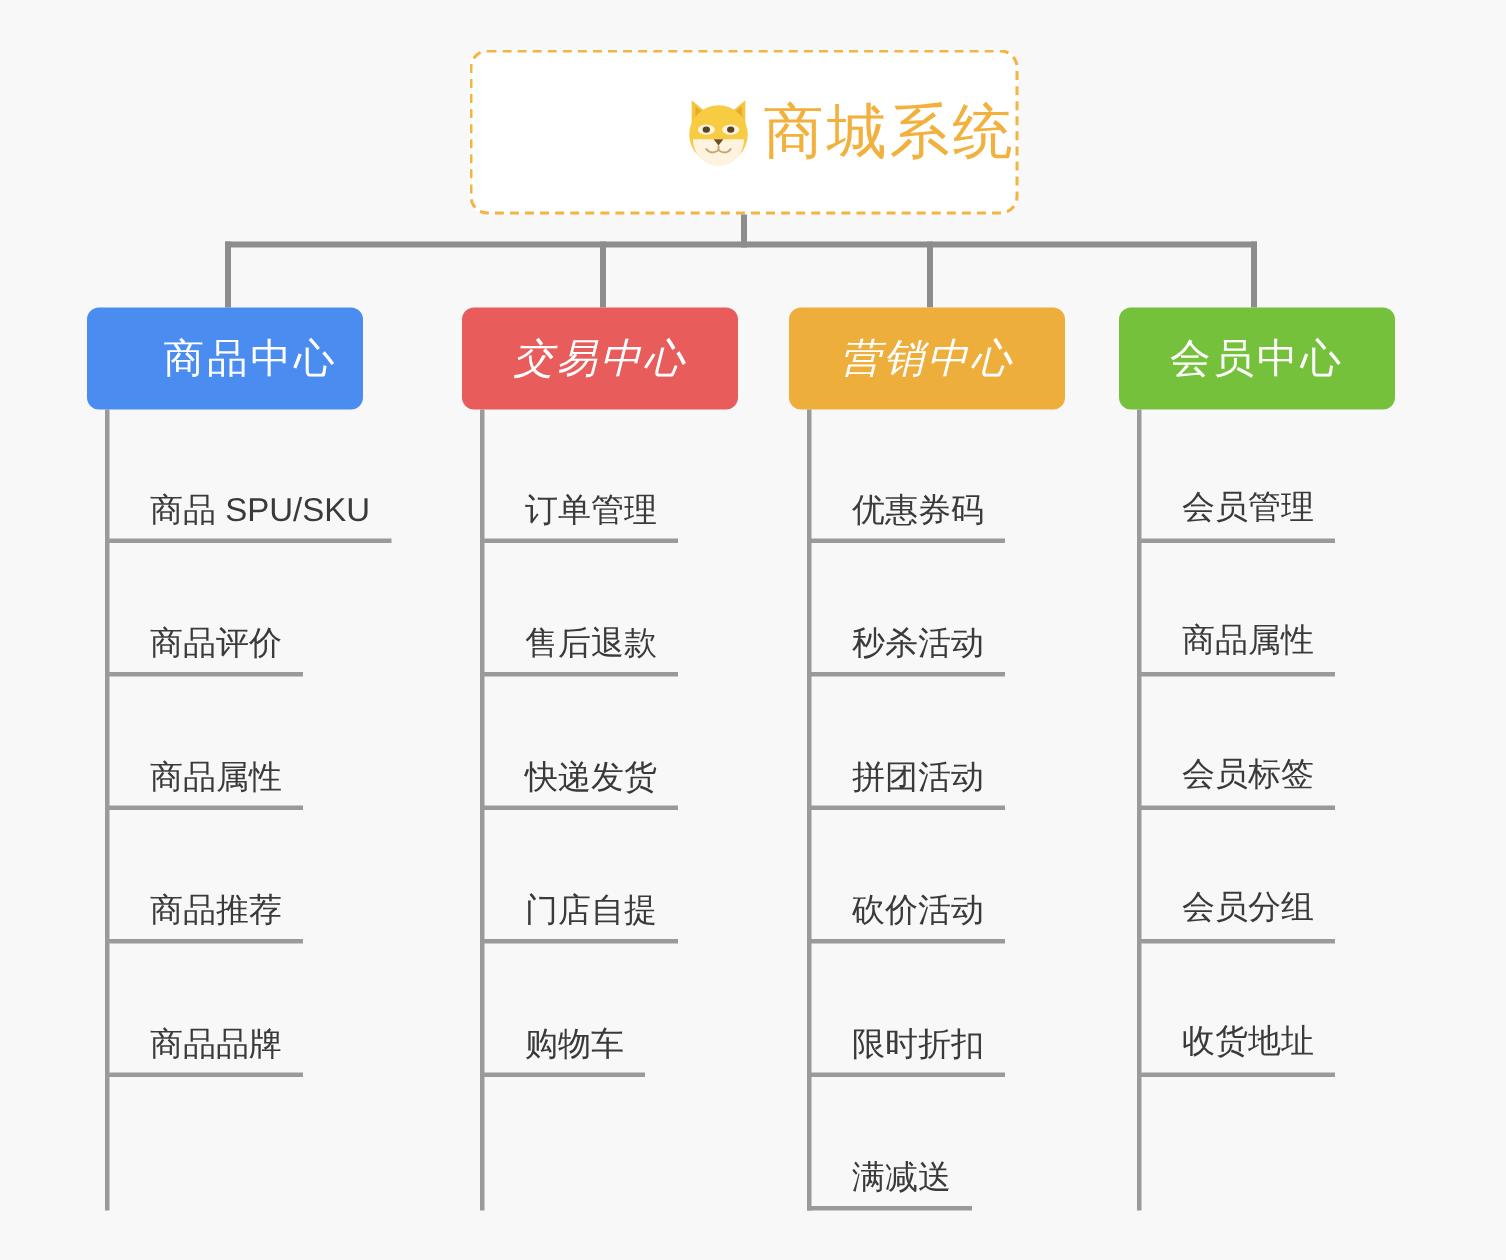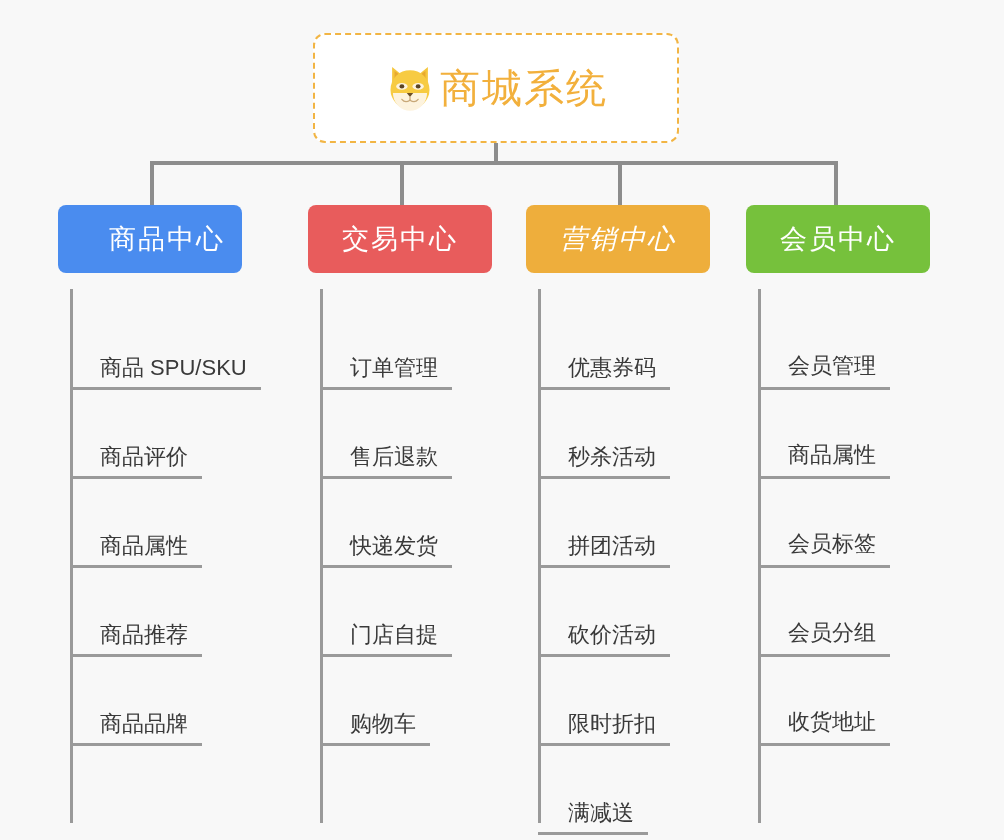--- a/index.html
+++ b/index.html
@@ -24,21 +24,21 @@
     position: absolute;
     left: 313px;
     top: 33px;
     width: 366px;
     height: 110px;
     background: #ffffff;
     border: 2px dashed #f2b544;
     border-radius: 12px;
     display: flex;
     align-items: center;
-    justify-content: center;
+    justify-content: flex-end;
     gap: 4px;
   }
 
   .root-emoji {
     width: 52px;
     height: 52px;
     flex: 0 0 52px;
     display: block;
   }
 
@@ -88,22 +88,22 @@
     justify-content: center;
     color: #ffffff;
     font-size: 27px;
     letter-spacing: 2px;
     white-space: nowrap;
   }
 
   
   .leaf-list {
     position: relative;
-    margin-top: 16px;
-    padding-top: 12px;
+    margin-top: 0;
+    padding-top: 0;
   }
   .leaf-trunk {
     position: absolute;
     left: 12px;
     top: 0;
     width: 3px;
     background: #9a9a9a;
   }
 
   .leaf-item {
@@ -176,21 +176,21 @@
       <div class="leaf-item">
           <span class="leaf-label">商品推荐</span>
         </div>
       <div class="leaf-item">
           <span class="leaf-label">商品品牌</span>
         </div>
     </div>
   </div>
 
   <div class="column" style="left:308px;">
-    <div class="col-header" style="background:#e85c5c;">
+    <div class="col-header" style="background:#e85c5c;font-style:italic;">
       <span>交易中心</span>
     </div>
     <div class="leaf-list">
       <div class="leaf-trunk" style="height:534px;"></div>
       <div class="leaf-item">
           <span class="leaf-label">订单管理</span>
         </div>
       <div class="leaf-item">
           <span class="leaf-label">售后退款</span>
         </div>

